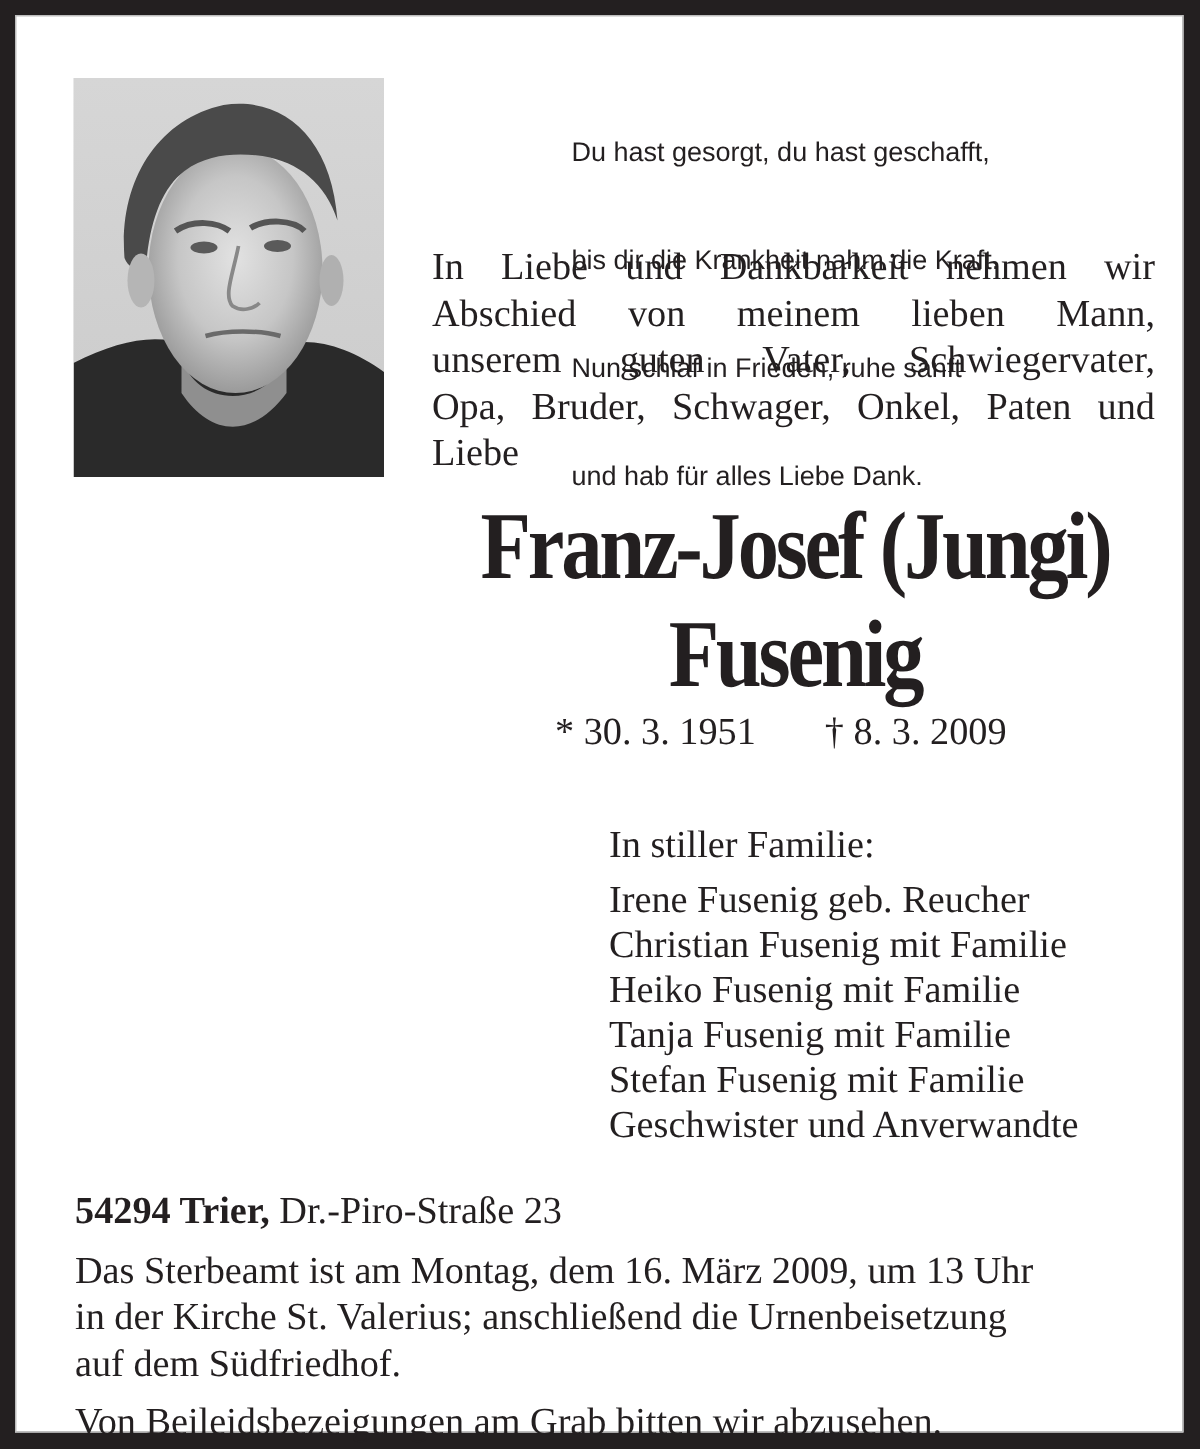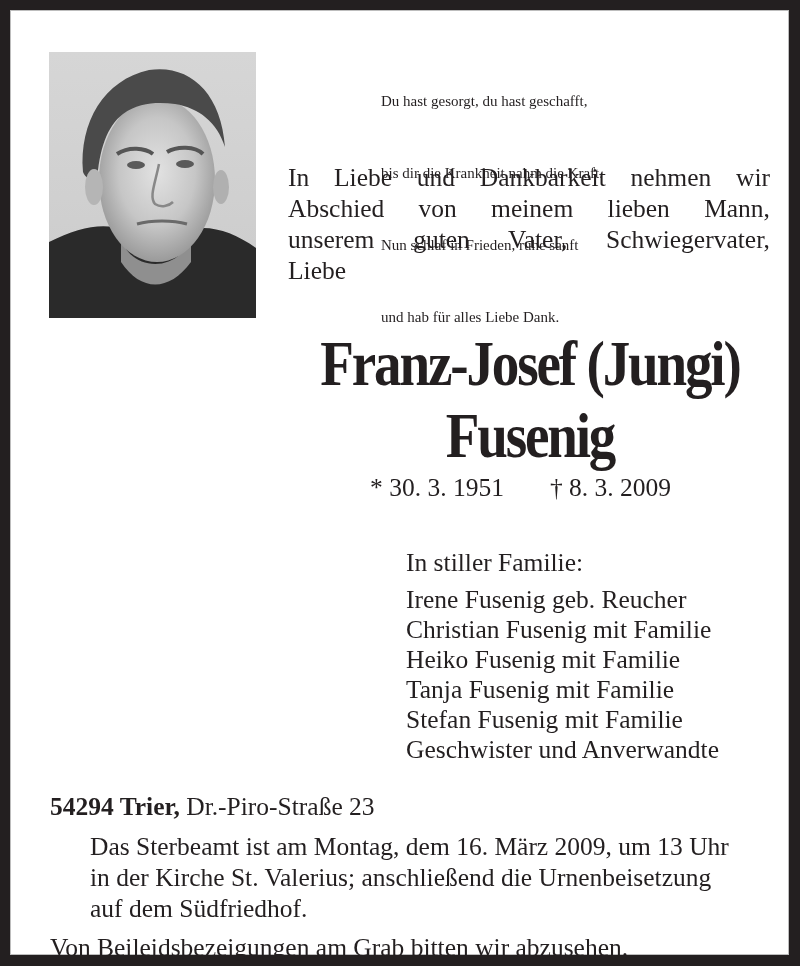--- a/index.html
+++ b/index.html
@@ -32,22 +32,22 @@
       height: 266px;
       overflow: hidden;
       background: linear-gradient(180deg, #d9d9d9 0%, #cfcfcf 60%, #c8c8c8 100%);
     }
     .photo svg { display: block; width: 100%; height: 100%; }
 
     .verse {
       position: absolute;
       left: 371px;
       top: 31px;
-      font-family: Liberation Serif, serif;
-      font-size: 15px;
+      font-family: Liberation Sans, sans-serif;
+      font-size: 18px;
       line-height: 24px;
       white-space: pre;
     }
     .intro {
       position: absolute;
       left: 278px;
       top: 152px;
       width: 482px;
       font-family: "Liberation Serif", "DejaVu Serif", serif;
       font-size: 25.5px;
@@ -102,21 +102,21 @@
       left: 40px;
       top: 781px;
       width: 722px;
       font-family: "Liberation Serif", "DejaVu Serif", serif;
       font-size: 25.5px;
       line-height: 31px;
     }
     .footer .address { display: block; margin-bottom: 9px; white-space: nowrap; }
     .footer .address b { font-weight: bold; text-align: right; }
     .footer .service { display: block; margin-bottom: 8px; }
-    .footer .service .line { display: block; white-space: nowrap; margin-left: 40px; }
+    .footer .service .line { display: block; white-space: nowrap; }
     .footer .note { display: block; white-space: nowrap; font-family: Liberation Serif, serif; }
   </style>
 </head>
 <body>
 
 <div class="frame">
 
   <div class="photo" aria-label="Portrait photo of Franz-Josef Fusenig">
     <svg viewBox="0 0 207 266" preserveAspectRatio="none">
       <defs>
@@ -159,20 +159,21 @@
     <span style="display:block">Du hast gesorgt, du hast geschafft,</span>
     <span style="display:block">bis dir die Krankheit nahm die Kraft.</span>
     <span style="display:block">Nun schlaf in Frieden, ruhe sanft</span>
     <span style="display:block">und hab für alles Liebe Dank.</span>
   </div>
 
   <div class="intro">
     <span class="line">In Liebe und Dankbarkeit nehmen wir</span>
     <span class="line">Abschied von meinem lieben Mann,</span>
     <span class="line">unserem guten Vater, Schwiegervater,</span>
+    <span class="line">Opa, Bruder, Schwager, Onkel, Paten und</span>
     <span class="line last">Liebe</span>
   </div>
 
   <div class="name">
     <span class="n1">Franz-Josef (Jungi)</span>
     <span class="n2">Fusenig</span>
   </div>
 
   <div class="dates"><span>* 30. 3. 1951</span><span class="death">† 8. 3. 2009</span></div>
 

